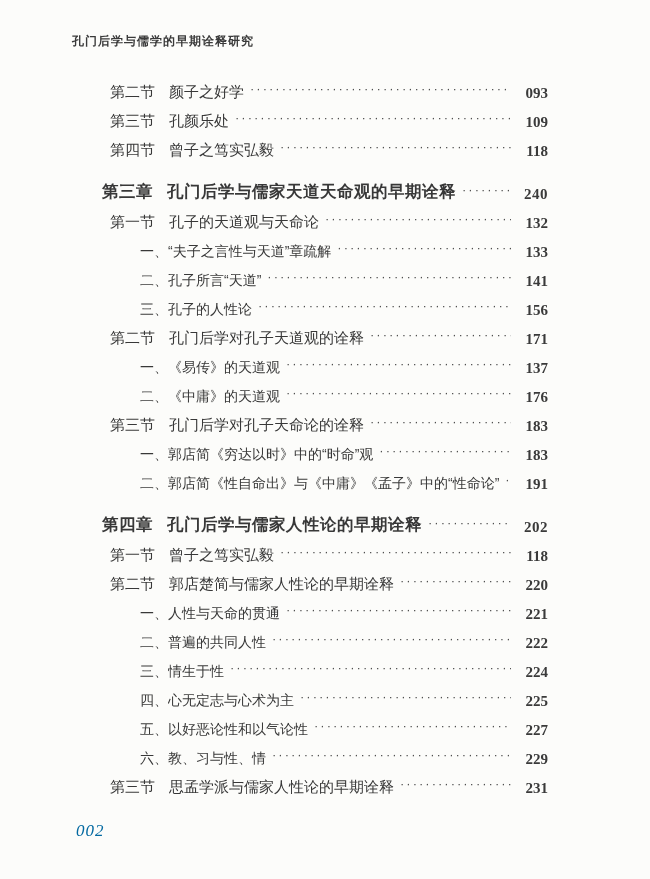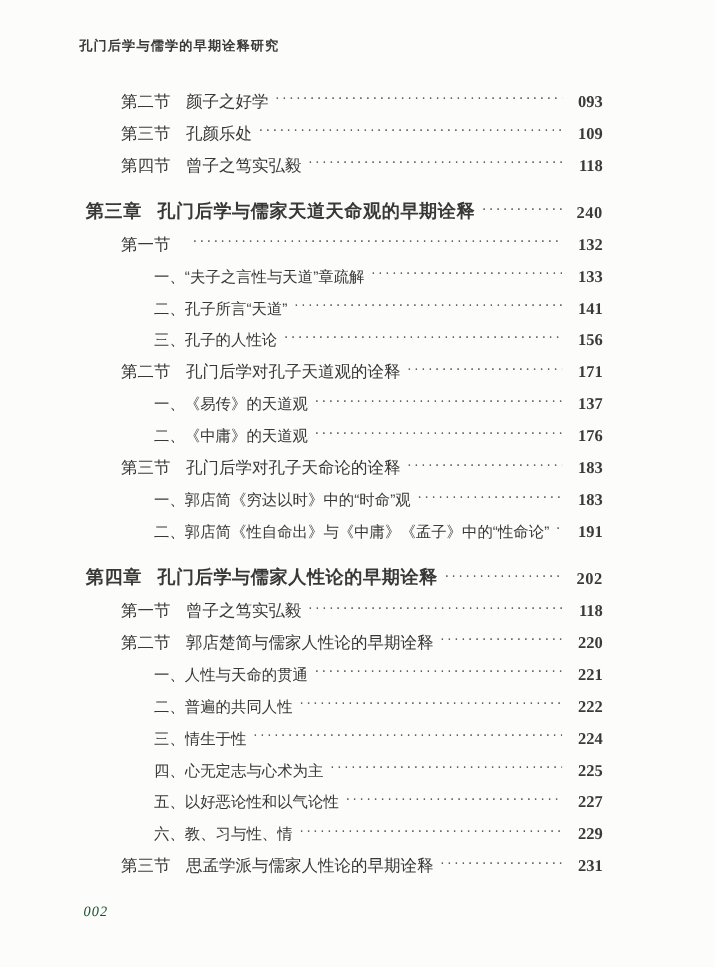--- a/index.html
+++ b/index.html
@@ -35,20 +35,21 @@
     align-items: flex-end;
     height: 29px;
     font-size: 15px;
     white-space: nowrap;
   }
   .toc-row.chapter {
     margin-top: 14px;
     font-weight: 700;
     font-size: 16.5px;
     letter-spacing: 0.5px;
+    margin-left: 24px;
   }
   .toc-row.section { padding-left: 32px; }
   .toc-row.item   { padding-left: 62px; font-size: 14px; }
   .entry-label { flex: 0 0 auto; }
   .chapter .entry-label, .section .entry-label { margin-right: 14px; }
   .entry-title { flex: 0 1 auto; overflow: hidden; }
   .leader {
     flex: 1 1 0;
     overflow: hidden;
     white-space: nowrap;
@@ -70,22 +71,22 @@
     text-align: right;
     color: #3a3a3a;
   }
   .chapter .pagenum { font-weight: 600; }
   .folio {
     position: absolute;
     left: 76px;
     top: 821px;
     font-family: "Liberation Serif", serif;
     font-style: italic;
-    font-size: 13px;
-    color: #14532d;
+    font-size: 17px;
+    color: #0369a1;
     letter-spacing: 1px;
   }
 </style>
 </head>
 <body>
 
 <div class="page">
   <div class="running-header">孔门后学与儒学的早期诠释研究</div>
 
   <div class="toc" id="toc-list">
@@ -112,20 +113,21 @@
 
   <div class="toc-row chapter">
     <span class="entry-label">第三章</span>
     <span class="entry-title">孔门后学与儒家天道天命观的早期诠释</span>
     <span class="leader">··························································································</span>
     <span class="pagenum">240</span>
   </div>
 
   <div class="toc-row section">
     <span class="entry-label">第一节</span>
+    <span class="entry-title">孔子的天道观与天命论</span>
     <span class="leader">··························································································</span>
     <span class="pagenum">132</span>
   </div>
 
   <div class="toc-row item">
     <span class="entry-label">一、</span>
     <span class="entry-title">“夫子之言性与天道”章疏解</span>
     <span class="leader">··························································································</span>
     <span class="pagenum">133</span>
   </div>

